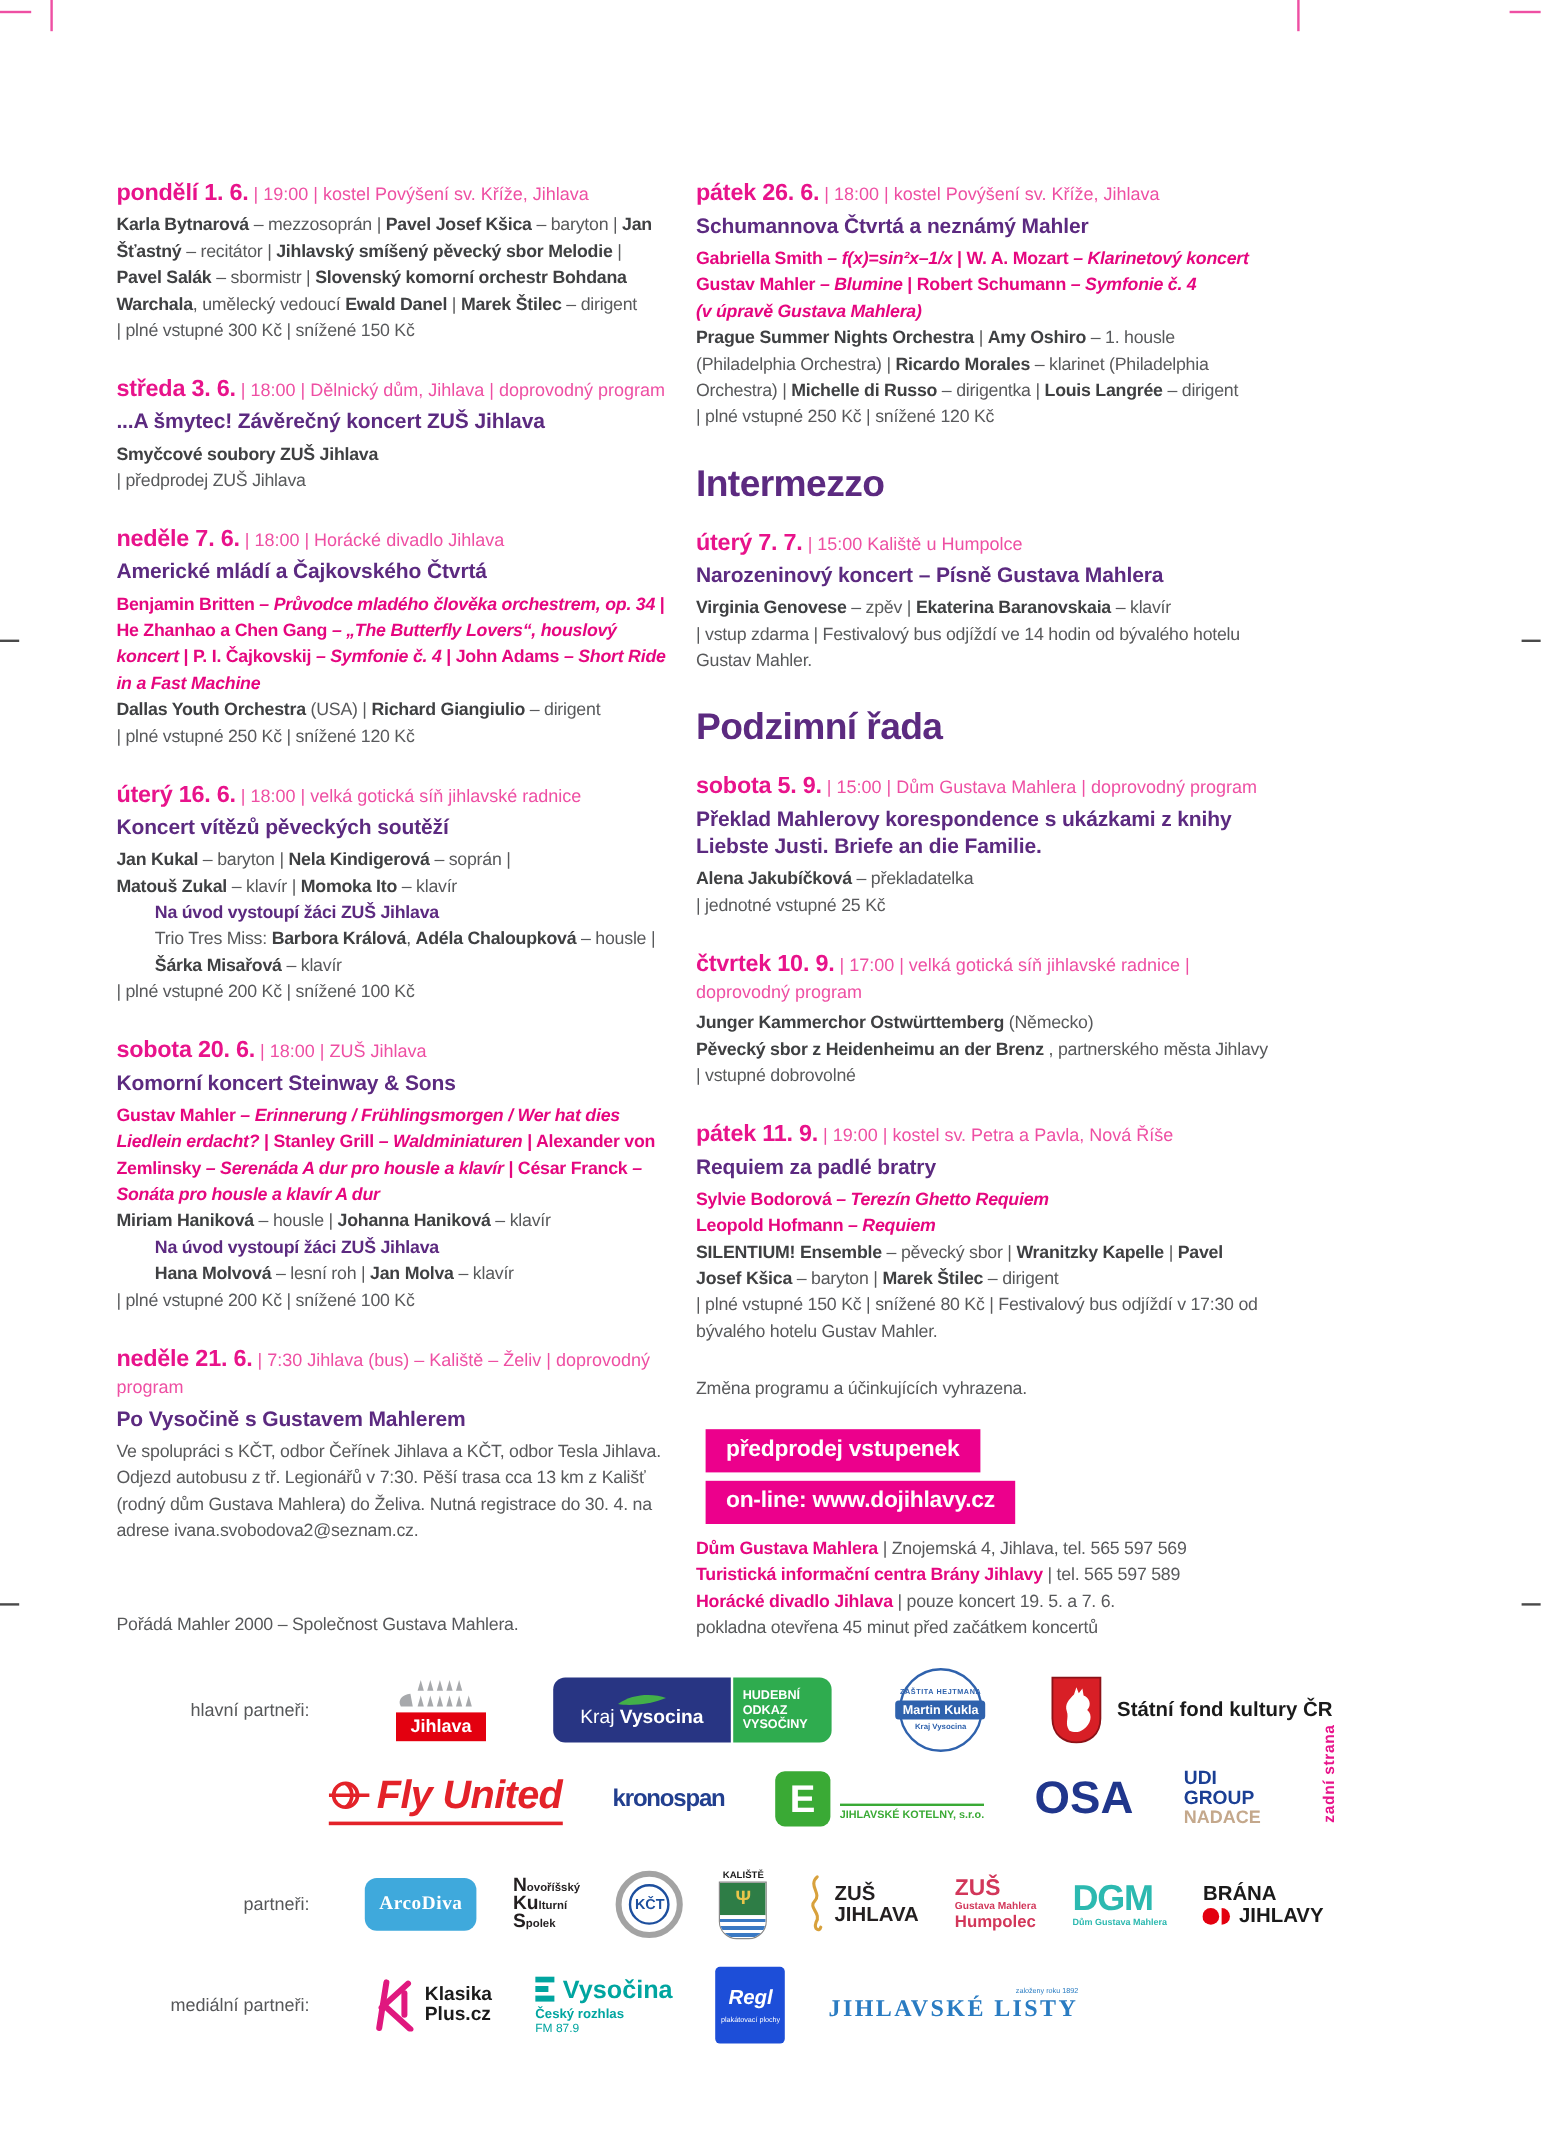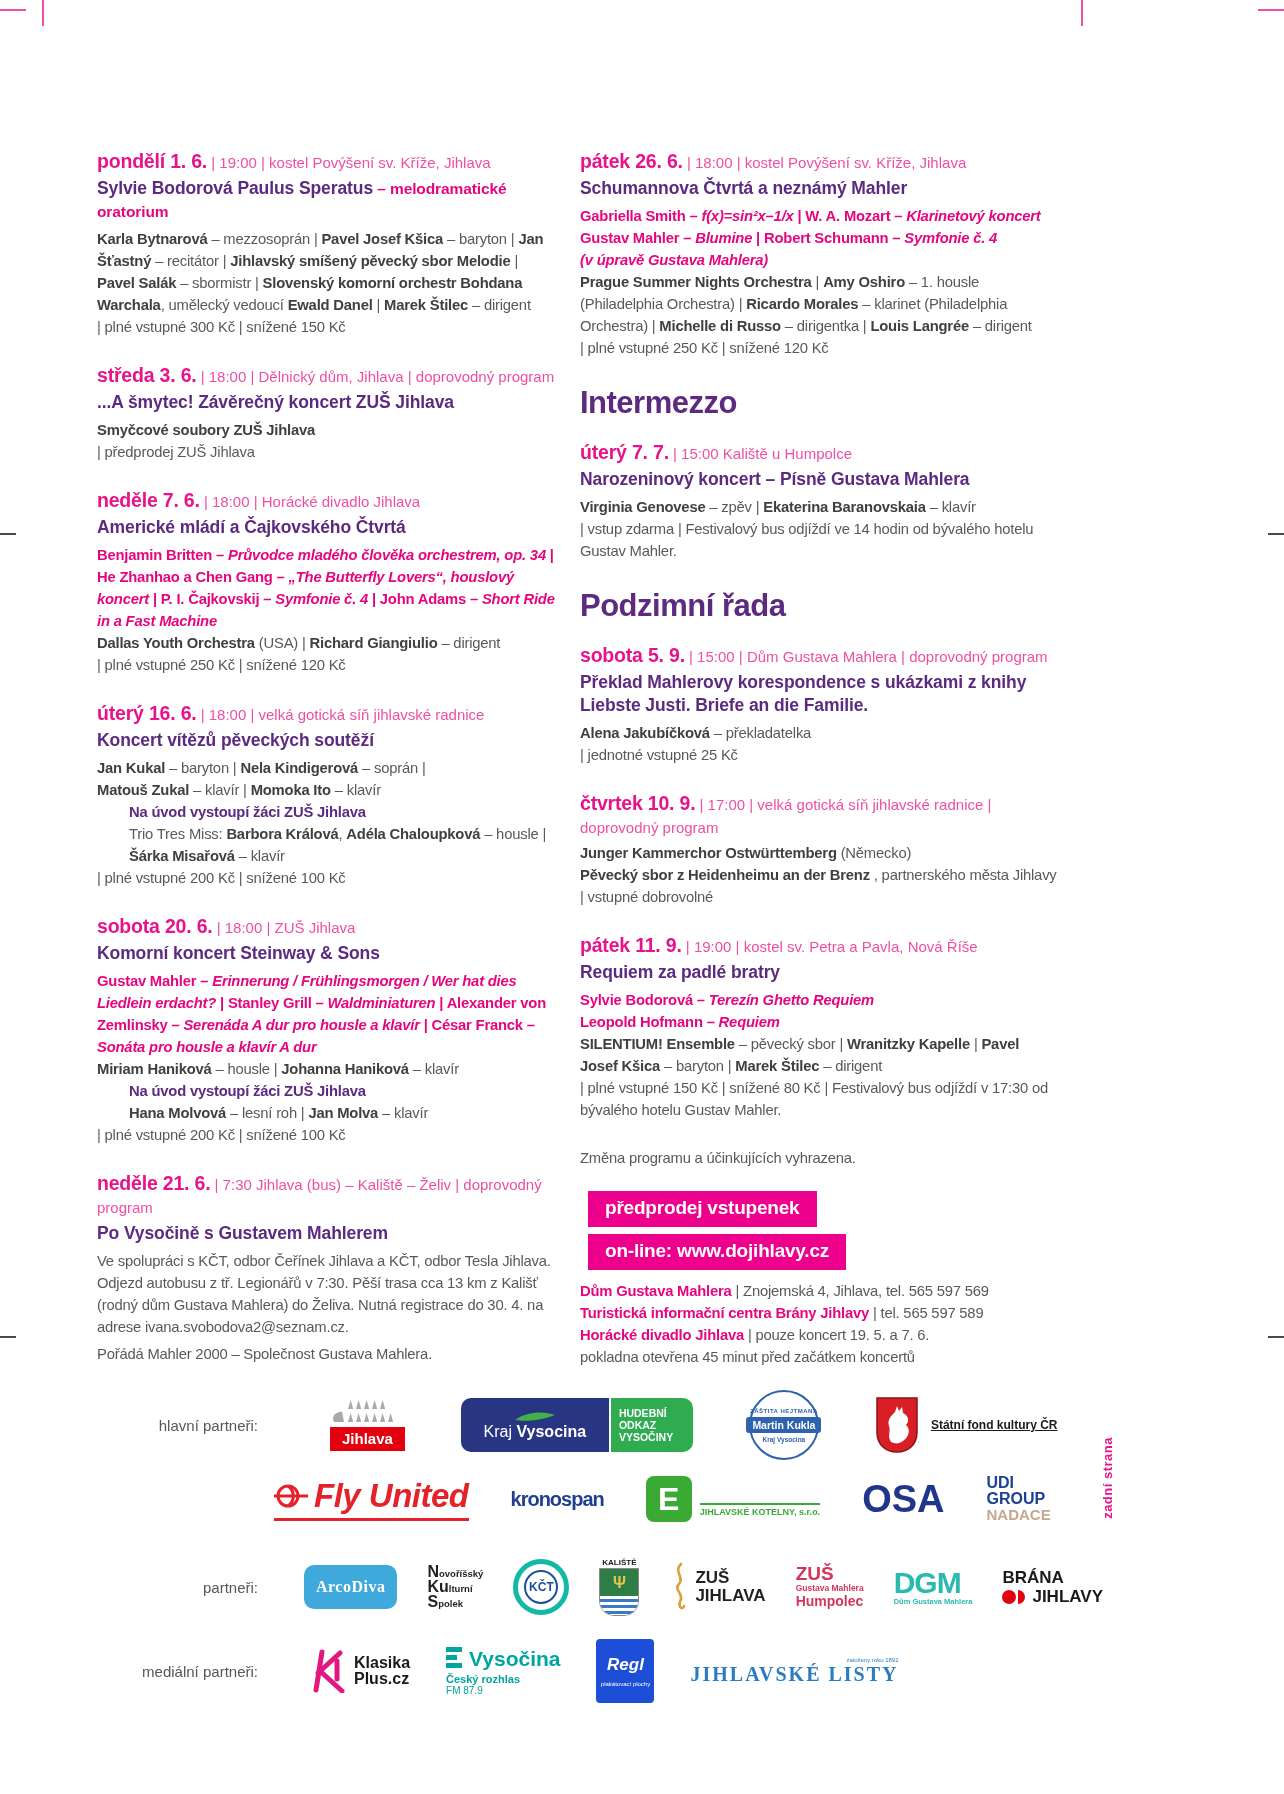--- a/index.html
+++ b/index.html
@@ -54,21 +54,21 @@
   .kv-text{color:#fff;font-size:16px;margin-top:1px;}
   .kv-text b{font-weight:800;}
   .kv-green{background:#2fac4f;border-radius:0 10px 10px 0;width:82px;height:54px;color:#fff;font-weight:800;font-size:10.5px;line-height:12px;display:flex;align-items:center;padding:0 8px;white-space:pre-line;box-sizing:border-box;margin-left:2px;}
   
   .logo-mk{width:70px;height:70px;border:2.5px solid #2f62ad;border-radius:50%;background:#fff;flex-direction:column;justify-content:center;align-items:center;box-sizing:border-box;}
   .mk-top{font-size:6px;color:#2f62ad;font-weight:700;letter-spacing:0.5px;white-space:nowrap;}
   .mk-band{background:#2f62ad;color:#fff;font-weight:800;font-size:10.5px;padding:2px 6px;border-radius:3px;margin:3px 0;white-space:nowrap;}
   .mk-bot{font-size:6.5px;color:#2f62ad;font-weight:700;}
   
   .logo-sfk{gap:12px;}
-  .sfk-label{font-size:12px;font-weight:700;color:#1a1a1a;text-decoration:underline;}
+  .sfk-label{font-size:17px;font-weight:700;color:#1a1a1a;}
   
   .logo-fly{gap:6px;border-bottom:3px solid #e32229;padding-bottom:3px;}
   .fly-text{color:#e32229;font-weight:700;font-style:italic;font-size:33px;letter-spacing:-0.5px;}
   
   .logo-krono{color:#223f8f;font-weight:800;font-size:20px;letter-spacing:-1px;}
   
   .logo-kot{gap:8px;align-items:flex-end;}
   .kot-e{width:46px;height:46px;background:#3aaa35;border-radius:8px;color:#fff;font-weight:900;font-size:32px;display:flex;align-items:center;justify-content:center;}
   .kot-label{color:#3aaa35;font-weight:800;font-size:9px;border-top:2px solid #3aaa35;padding-top:2px;margin-bottom:5px;}
   
@@ -78,21 +78,21 @@
   .udi-l{color:#1b3f94;font-weight:900;font-size:16px;line-height:16px;}
   .udi-l3{color:#c4a88c;font-weight:800;font-size:15px;line-height:16px;}
   
   .logo-arco{background:#3fa9dc;color:#fff;border-radius:10px;padding:13px 12px;font-family:"Liberation Serif","DejaVu Serif",serif;font-weight:700;font-size:16px;letter-spacing:0.5px;}
   
   .logo-nks{flex-direction:column;align-items:flex-start;color:#231f20;}
   .nks-row{line-height:13px;white-space:nowrap;}
   .nks-big{font-weight:900;font-size:16px;}
   .nks-sm{font-weight:700;font-size:9.5px;}
   
-  .logo-kct{width:56px;height:56px;border:5px solid #14b8a6;border-radius:50%;background:#fff;justify-content:center;box-sizing:border-box;}
+  .logo-kct{width:56px;height:56px;border:5px solid #a3a3a3;border-radius:50%;background:#fff;justify-content:center;box-sizing:border-box;}
   .kct-in{width:34px;height:34px;border:2.5px solid #1d4f9e;border-radius:50%;color:#1d4f9e;font-weight:800;font-size:12px;display:flex;align-items:center;justify-content:center;box-sizing:border-box;}
   
   .logo-kal{flex-direction:column;}
   .kal-label{font-size:8px;font-weight:800;color:#1a1a1a;margin-bottom:1px;}
   .kal-shield{width:38px;height:46px;border:1px solid #888;border-radius:0 0 15px 15px;overflow:hidden;display:flex;flex-direction:column;}
   .kal-top{background:#2e7d46;height:27px;display:flex;align-items:center;justify-content:center;}
   .kal-lyre::before{content:"Ψ";color:#e8c54b;font-weight:800;font-size:16px;}
   .kal-waves{flex:1;background:repeating-linear-gradient(180deg,#ffffff 0 3px,#3a79c3 3px 6px);}
   
   .logo-zusj{gap:6px;}
@@ -136,21 +136,20 @@
 <div class="crop" style="left:0;top:9px;width:26px;height:2px"></div>
 <div class="crop" style="left:1258px;top:9px;width:26px;height:2px"></div>
 <div class="fold" style="left:0;top:533px;width:16px;height:2px"></div>
 <div class="fold" style="left:0;top:1336px;width:16px;height:2px"></div>
 <div class="fold" style="left:1268px;top:533px;width:16px;height:2px"></div>
 <div class="fold" style="left:1268px;top:1336px;width:16px;height:2px"></div>
 
 <div class="col" id="col-left">
     <div class="event">
       <div class="day-line"><span class="seg-day">pondělí 1. 6.</span><span class="seg-meta"> | 19:00 | kostel Povýšení sv. Kříže, Jihlava</span></div>
-      <div class="title-line"><span class="">Sylvie Bodorová Paulus Speratus</span><span class="seg-tk"> – melodramatické oratorium</span></div>
       <div class="line"><span class="seg-b">Karla Bytnarová</span><span class="seg-n"> – mezzosoprán | </span><span class="seg-b">Pavel Josef Kšica</span><span class="seg-n"> – baryton | </span><span class="seg-b">Jan Šťastný</span><span class="seg-n"> – recitátor | </span><span class="seg-b">Jihlavský smíšený pěvecký sbor Melodie</span><span class="seg-n"> | </span><span class="seg-b">Pavel Salák</span><span class="seg-n"> – sbormistr | </span><span class="seg-b">Slovenský komorní orchestr Bohdana Warchala</span><span class="seg-n">, umělecký vedoucí </span><span class="seg-b">Ewald Danel</span><span class="seg-n"> | </span><span class="seg-b">Marek Štilec</span><span class="seg-n"> – dirigent</span></div>
       <div class="line"><span class="seg-n">| plné vstupné 300 Kč | snížené 150 Kč</span></div>
     </div>
     <div class="event">
       <div class="day-line"><span class="seg-day">středa 3. 6.</span><span class="seg-meta"> | 18:00 | Dělnický dům, Jihlava | doprovodný program</span></div>
       <div class="title-line"><span class="">...A šmytec! Závěrečný koncert ZUŠ Jihlava</span></div>
       <div class="line"><span class="seg-b">Smyčcové soubory ZUŠ Jihlava</span></div>
       <div class="line"><span class="seg-n">| předprodej ZUŠ Jihlava</span></div>
     </div>
     <div class="event">

